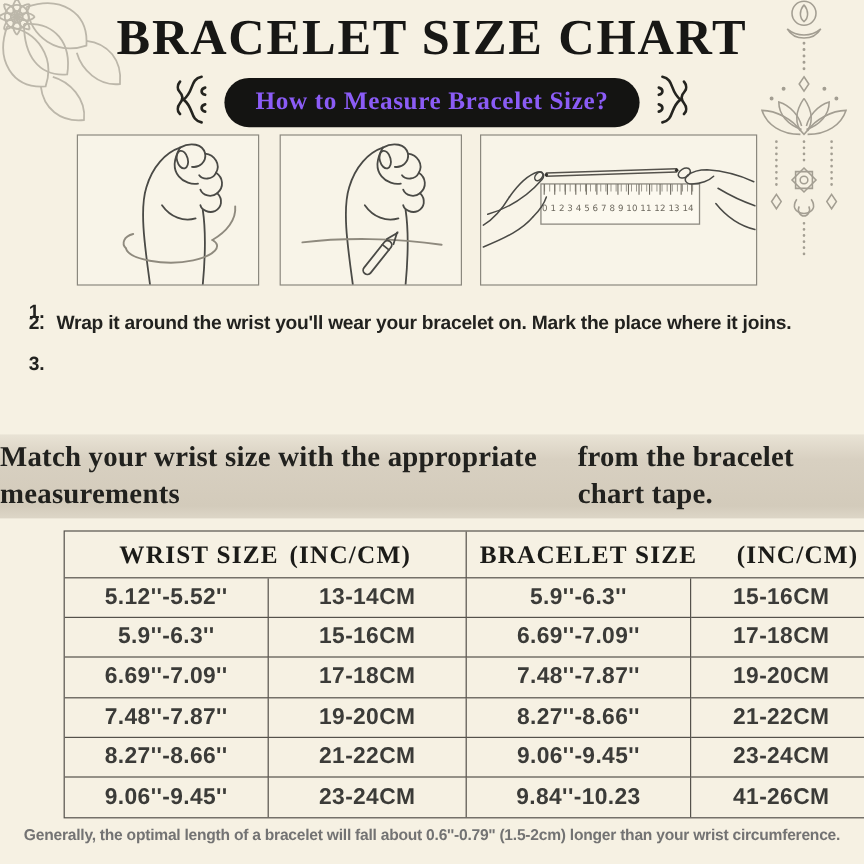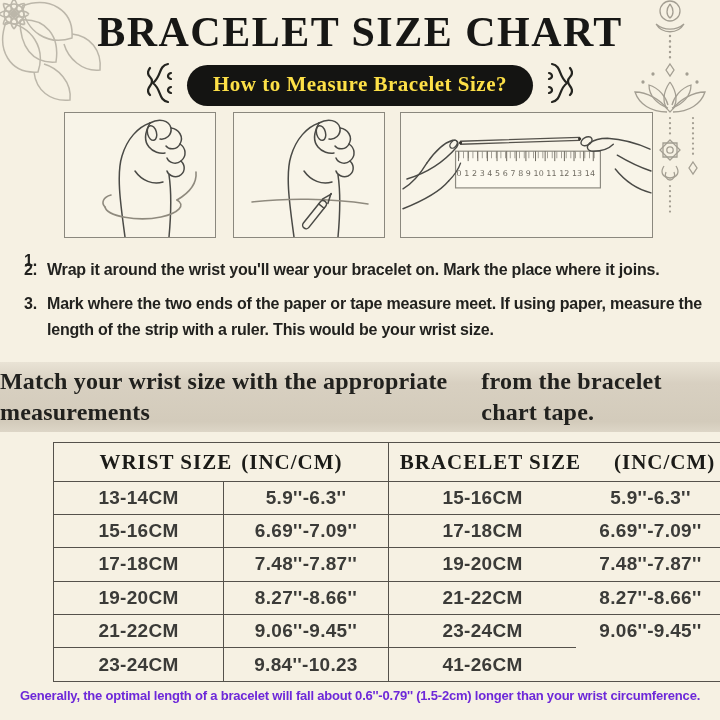--- a/index.html
+++ b/index.html
@@ -26,34 +26,34 @@
     font-weight:700; font-size:42px; letter-spacing:1.5px;
     color:#171715;
   }
 
   
   .badge-row {
     position:absolute; left:0; top:63px; width:720px; height:44px;
     display:flex; align-items:center; justify-content:center; gap:14px;
   }
   .badge-pill {
-    background:#141412; color:#fde047;
+    background:#141412; color:#8b5cf6;
     border-radius:22px; padding:7px 26px 9px 26px;
     font-family:"Liberation Serif", serif; font-weight:700;
     font-size:21px; letter-spacing:0.5px;
   }
 
   
   .illus-box {
     position:absolute; top:112px; height:126px;
     background:#f8f4e8; border:1px solid #8b887e;
   }
   .box1 { left:64px;  width:152px; }
   .box2 { left:233px; width:152px; }
-  .box3 { left:400px; width:253px; }
+  .box3 { left:400px; width:231px; }
   .illus-box svg { display:block; width:100%; height:100%; }
 
   
   .instructions {
     position:absolute; left:24px; top:248px; width:694px;
     list-style:none;
   }
   .instr {
     position:relative; padding-left:23px;
     font-size:16px; font-weight:700; letter-spacing:-0.2px;
@@ -94,21 +94,21 @@
     font-family:"Liberation Serif", serif; font-weight:700;
     font-size:21px; letter-spacing:1px; color:#1b1b18;
   }
   .hcell.last-col { border-right:none; }
   .hcell.wide-gap { gap:33px; }
 
   
   .footer-note {
     position:absolute; left:0; top:688px; width:720px;
     text-align:center; white-space:nowrap;
-    font-size:13px; font-weight:700; letter-spacing:-0.2px; color:#6d28d9;
+    font-size:13px; font-weight:700; letter-spacing:-0.2px; color:#737373;
   }
 </style>
 </head>
 <body>
 
 <div class="orn flower-tl">
   <svg width="122" height="122" viewBox="0 0 122 122" fill="none" stroke="#bcb7aa" stroke-width="1.5">
     <circle cx="24" cy="24" r="5"></circle>
     <circle cx="24" cy="24" r="10"></circle>
     <defs>
@@ -260,39 +260,39 @@
 <ul class="instructions">
   <li class="instr">
     <span class="num">1.</span>
   </li>
   <li class="instr">
     <span class="num">2.</span>
     <span>Wrap it around the wrist you'll wear your bracelet on. Mark the place where it joins.</span>
   </li>
   <li class="instr">
     <span class="num">3.</span>
-    <span>Mark where the two ends of the paper or tape measure meet. If using paper, measure the length of the strip with a ruler. This would be your wrist size.</span>
   </li>
 </ul>
 
 <div class="banner">
   <div>Match your wrist size with the appropriate measurements</div>
   <div>from the bracelet chart tape.</div>
 </div>
 
 <div class="size-table">
   <div class="hcell">
     <span>WRIST SIZE</span>
     <span>(INC/CM)</span>
   </div>
   <div class="hcell wide-gap last-col">
     <span>BRACELET SIZE</span>
     <span>(INC/CM)</span>
   </div>
 
+  <div class="cell">5.12''-5.52''</div>
   <div class="cell">13-14CM</div>
   <div class="cell">5.9''-6.3''</div>
   <div class="cell last-col">15-16CM</div>
 
   <div class="cell">5.9''-6.3''</div>
   <div class="cell">15-16CM</div>
   <div class="cell">6.69''-7.09''</div>
   <div class="cell last-col">17-18CM</div>
 
   <div class="cell">6.69''-7.09''</div>

